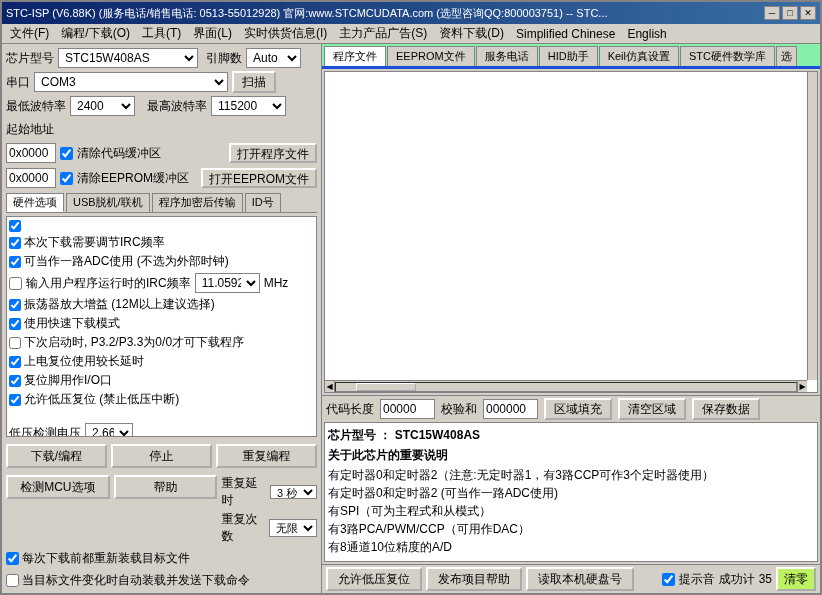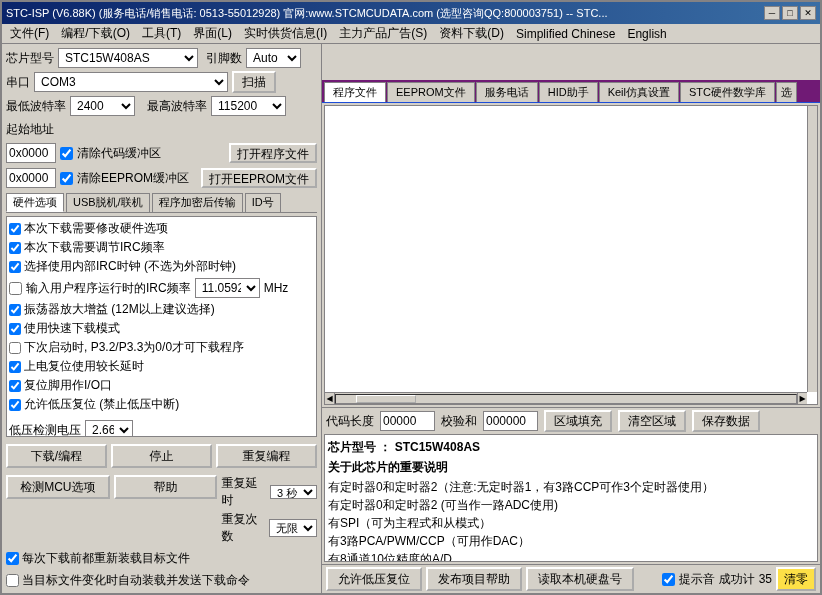--- a/index.html
+++ b/index.html
@@ -55,21 +55,21 @@
     
     .bottom-btns { display: flex; gap: 4px; margin-top: 4px; flex-wrap: wrap; }
     .action-btn { background: #d4d0c8; border: 2px outset #fff; padding: 2px 10px; cursor: pointer; font-size: 12px; height: 24px; flex: 1; }
 
     .check-row { display: flex; align-items: center; gap: 3px; font-size: 12px; margin-top: 2px; }
 
     
     .right-panel { flex: 1; display: flex; flex-direction: column; padding: 0; }
 
     
-    .right-tabs { display: flex; background: #701a75; border-bottom: 1px solid #1d4ed8; padding: 2px 2px 0; margin-top: 36px; }
+    .right-tabs { display: flex; background: #86efac; border-bottom: 3px solid #1d4ed8; padding: 2px 2px 0; }
     .right-tab { padding: 2px 8px; border: 1px solid #848284; border-bottom: none; background: #d4d0c8; cursor: pointer; font-size: 11px; margin-right: 1px; }
     .right-tab.active { background: white; }
     .right-tab-more { padding: 2px 4px; font-size: 11px; background: #d4d0c8; border: 1px solid #848284; border-bottom: none; cursor: pointer; }
 
     
     .code-area { flex: 1; background: white; border: 1px solid #848284; margin: 2px; overflow: hidden; position: relative; min-height: 300px; }
     .code-scrollbar { position: absolute; bottom: 0; left: 0; right: 10px; height: 12px; background: #d4d0c8; border-top: 1px solid #848284; display: flex; align-items: center; }
     .scrollbar-track { flex: 1; height: 10px; background: #d4d0c8; border: 1px inset #848284; position: relative; }
     .scrollbar-thumb { width: 60px; height: 8px; background: #d4d0c8; border: 1px outset #fff; position: absolute; left: 20px; }
 
@@ -81,25 +81,25 @@
     
     .info-area { height: 140px; border: 1px solid #848284; margin: 0 2px 2px; background: white; overflow-y: auto; padding: 3px; font-size: 12px; line-height: 1.5; }
     .info-title { font-weight: bold; margin-bottom: 2px; }
     .info-line { font-size: 12px; line-height: 1.5; }
 
     
     .bottom-action-row { display: flex; align-items: center; gap: 4px; padding: 2px 4px; background: #d4d0c8; border-top: 1px solid #848284; }
     .pub-btn { background: #d4d0c8; border: 2px outset #fff; padding: 2px 10px; cursor: pointer; font-size: 12px; height: 24px; }
     .read-btn { background: #d4d0c8; border: 2px outset #fff; padding: 2px 10px; cursor: pointer; font-size: 12px; height: 24px; }
     .status-area { display: flex; align-items: center; gap: 4px; margin-left: auto; }
-    .clear-btn { background: #fde047; border: 2px outset #fff; padding: 2px 6px; cursor: pointer; font-size: 12px; height: 24px; }
+    .clear-btn { background: #bef264; border: 2px outset #fff; padding: 2px 6px; cursor: pointer; font-size: 12px; height: 24px; }
     .repeat-row { display: flex; align-items: center; gap: 4px; font-size: 12px; }
 
     
-    .voltage-row { display: flex; align-items: center; gap: 4px; font-size: 12px; margin-top: 6px; }
+    .voltage-row { display: flex; align-items: center; gap: 4px; font-size: 12px; margin-top: 14px; }
     .voltage-select { width: 48px; }
 
     .scrollbar-vert { position: absolute; right: 0; top: 0; bottom: 12px; width: 10px; background: #d4d0c8; border-left: 1px solid #848284; }
 
     input[type="checkbox"] { cursor: pointer; }
   </style>
 </head>
 <body>
 
 <div class="window">
@@ -176,29 +176,28 @@
       <div class="hw-tabs">
         <div class="hw-tab active">硬件选项</div>
         <div class="hw-tab">USB脱机/联机</div>
         <div class="hw-tab">程序加密后传输</div>
         <div class="hw-tab">ID号</div>
       </div>
 
       <div class="hw-options">
         <div class="hw-option-item">
           <input type="checkbox" checked="" style="">
-          <span>本次下载需要修改硬件选项</span>
         </div>
         <div class="hw-option-item">
           <input type="checkbox" checked="" style="">
           <span>本次下载需要调节IRC频率</span>
         </div>
         <div class="hw-option-item">
           <input type="checkbox" checked="" style="">
-          <span>选择使用内部IRC时钟 (不选为外部时钟)</span>
+          <span>可当作一路ADC使用 (不选为外部时钟)</span>
         </div>
         <div class="freq-row">
           <input type="checkbox" style="">
           <span>输入用户程序运行时的IRC频率</span>
           <select class="freq-select">
             <option>11.0592</option>
           </select>
           <span>MHz</span>
         </div>
         <div class="hw-option-item">

